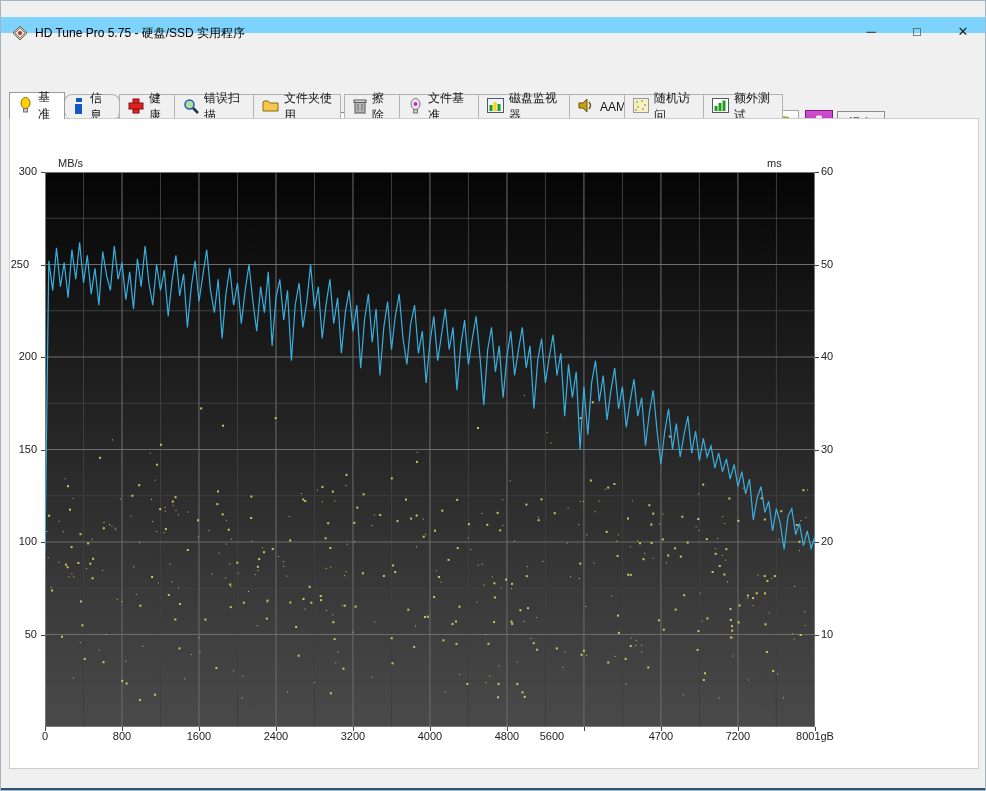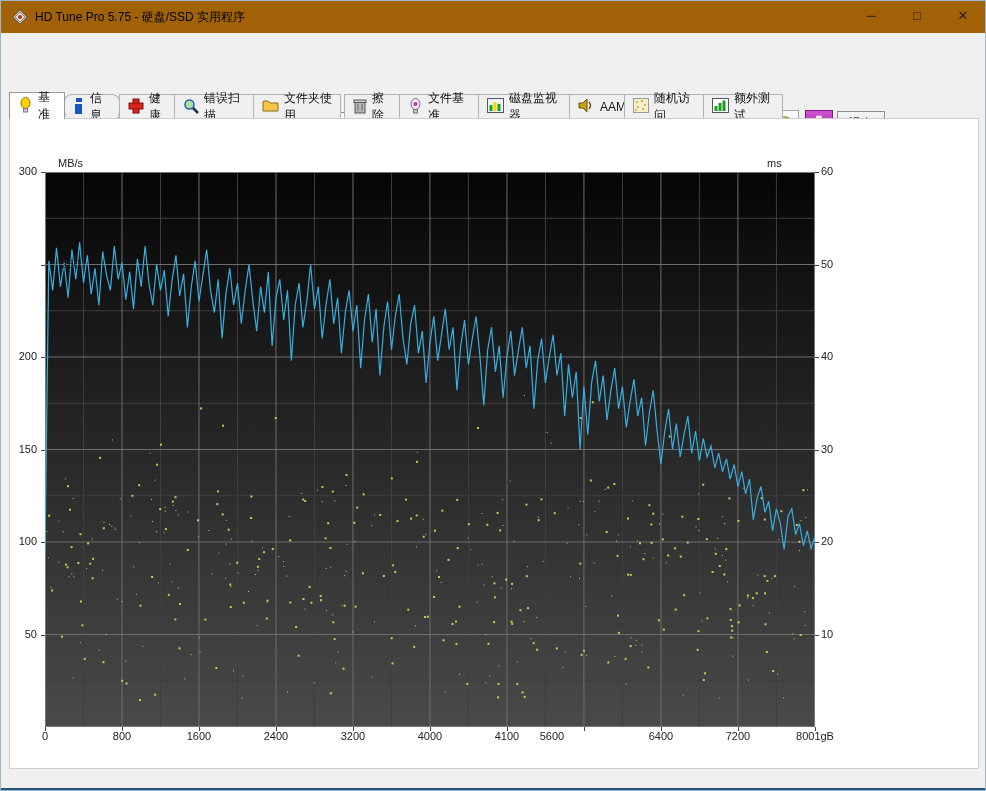--- a/index.html
+++ b/index.html
@@ -1,18 +1,18 @@
 <!DOCTYPE html>
 <html><head>
 <meta charset="utf-8">
 <style>
   html,body{margin:0;padding:0;background:#cfd8e0;font-family:"Liberation Sans","DejaVu Sans",sans-serif;}
   #win{position:relative;width:986px;height:791px;background:#f0f0f0;border:1px solid #9fb6c6;box-sizing:border-box;overflow:hidden;}
   
-  .titlebar{position:absolute;left:0;top:0;width:100%;height:32px;background:#a16207;}
+  .titlebar{position:absolute;left:0;top:16px;width:100%;height:16px;background:#7dd3fc;}
   .title-text{position:absolute;left:34px;top:8px;font-size:12px;color:#000;}
   .app-icon{position:absolute;left:11px;top:8px;width:16px;height:16px;}
   .wbtn{position:absolute;top:0;width:46px;height:32px;text-align:center;line-height:30px;font-size:13px;color:#222;}
   
   .menubar{position:absolute;left:0;top:32px;width:100%;height:21px;background:#f0f0f0;}
   .menu-item{position:absolute;top:2px;font-size:12px;color:#111;padding:2px 6px;}
   
   .toolbar{position:absolute;left:0;top:53px;width:100%;height:40px;background:#f0f0f0;}
   .combo{position:absolute;left:8px;top:58px;width:542px;height:22px;background:#fff;border:1px solid #7a8a99;box-sizing:border-box;font-family:"DejaVu Sans Mono","Liberation Mono",monospace;font-size:12px;color:#000;line-height:20px;padding-left:6px;}
   .combo .chev{position:absolute;right:6px;top:0;color:#444;font-size:11px;}
@@ -696,21 +696,21 @@
           <rect x="44.3" y="390.7" width="2" height="2"></rect>
           <rect x="309.2" y="369.1" width="1" height="1"></rect>
         </g>
         <polyline points="0.0,378.3 3.8,88.8 7.7,118.4 11.5,75.9 15.4,114.7 19.2,90.6 23.1,125.8 26.9,77.7 30.8,107.3 34.6,70.3 38.5,111.0 42.3,83.3 46.2,122.1 50.0,96.2 53.9,133.2 57.7,79.6 61.6,103.6 65.4,118.4 69.3,74.0 73.1,107.3 77.0,90.6 80.8,127.6 84.7,99.9 88.5,136.9 92.4,86.9 96.2,114.7 100.1,74.0 103.9,111.0 107.8,133.2 111.6,92.5 115.5,118.4 119.3,98.1 123.2,144.3 127.0,109.1 130.9,83.3 134.7,124.0 138.6,101.8 142.4,155.4 146.3,114.7 150.1,88.8 154.0,129.5 157.8,103.6 161.7,77.7 165.5,118.4 169.4,140.6 173.2,107.3 177.1,166.5 180.9,122.1 184.8,96.2 188.6,133.2 192.5,111.0 196.3,151.7 200.2,118.4 204.0,92.5 207.9,129.5 211.7,159.1 215.6,114.7 219.4,140.6 223.3,99.9 227.1,173.9 231.0,125.8 234.8,107.3 238.7,148.0 242.5,118.4 246.4,188.7 250.2,133.2 254.1,111.0 257.9,155.4 261.8,129.5 265.6,92.5 269.5,136.9 273.3,114.7 277.2,166.5 281.0,133.2 284.9,107.3 288.7,151.7 292.6,125.8 296.4,181.3 300.3,140.6 304.1,118.4 308.0,159.1 311.8,133.2 315.7,196.1 319.5,148.0 323.4,122.1 327.2,170.2 331.1,136.9 334.9,203.5 338.8,155.4 342.6,129.5 346.5,177.6 350.3,144.3 354.2,122.1 358.0,166.5 361.9,192.4 365.7,151.7 369.6,133.2 373.4,181.3 377.3,159.1 381.1,210.9 385.0,170.2 388.8,144.3 392.7,188.7 396.5,162.8 400.3,136.9 404.2,177.6 408.0,155.4 411.9,218.3 415.7,173.9 419.6,148.0 423.4,192.4 427.3,166.5 431.1,144.3 435.0,185.0 438.8,233.1 442.7,177.6 446.5,155.4 450.4,199.8 454.2,173.9 458.1,225.7 461.9,185.0 465.8,159.1 469.6,203.5 473.5,177.6 477.3,155.4 481.2,196.1 485.0,173.9 488.9,236.8 492.7,188.7 496.6,166.5 500.4,210.9 504.3,185.0 508.1,162.8 512.0,203.5 515.8,181.3 519.7,244.2 523.5,192.4 527.4,225.7 531.2,199.8 535.1,277.5 538.9,214.6 542.8,262.7 546.6,210.9 550.5,188.7 554.3,229.4 558.2,203.5 562.0,247.9 565.9,218.3 569.7,196.1 573.6,236.8 577.4,214.6 581.3,255.3 585.1,229.4 589.0,207.2 592.8,244.2 596.7,225.7 600.5,273.8 604.4,240.5 608.2,218.3 612.1,259.0 615.9,292.3 619.8,259.0 623.6,236.8 627.5,277.5 631.3,251.6 635.2,284.9 639.0,262.7 642.9,244.2 646.7,281.2 650.6,259.0 654.4,288.6 658.3,266.4 662.1,284.9 666.0,273.8 669.8,296.0 673.7,281.2 677.5,299.7 681.4,286.8 685.2,307.1 689.1,292.3 692.9,314.5 696.8,299.7 700.6,321.9 704.5,307.1 708.3,347.8 712.2,325.6 716.0,314.5 719.9,340.4 723.7,329.3 727.6,358.9 731.4,336.7 735.3,351.5 739.1,377.4 743.0,344.1 746.8,336.7 750.7,362.6 754.5,351.5 758.4,373.7 762.2,358.9 766.1,376.5 769.9,364.5 770.0,370.0 " fill="none" stroke="#3aaede" stroke-width="1.2"></polyline>
       </svg></div>
   <div id="axis-labels">
       <span class="axis-unit" style="left:57px;top:156px;">MB/s</span>
       <span class="axis-unit" style="left:766px;top:156px;">ms</span>
       <span class="ytick" style="left:8px;top:164px;">300</span>
       <span class="tickmark" style="left:40px;top:171px;width:4px;height:1px;"></span>
-      <span class="ytick" style="left:19px;top:257px;padding-left:32px;">250</span>
+      <span class="ytick" style="left:0;top:257px;">250</span>
       <span class="tickmark" style="left:40px;top:264px;width:4px;height:1px;"></span>
       <span class="ytick" style="left:8px;top:349px;">200</span>
       <span class="tickmark" style="left:40px;top:356px;width:4px;height:1px;"></span>
       <span class="ytick" style="left:8px;top:442px;">150</span>
       <span class="tickmark" style="left:40px;top:449px;width:4px;height:1px;"></span>
       <span class="ytick" style="left:8px;top:534px;">100</span>
       <span class="tickmark" style="left:40px;top:541px;width:4px;height:1px;"></span>
       <span class="ytick" style="left:8px;top:627px;">50</span>
       <span class="tickmark" style="left:40px;top:634px;width:4px;height:1px;"></span>
       <span class="ytick-r" style="left:820px;top:164px;">60</span>
@@ -730,25 +730,25 @@
       <span class="xtick" style="left:91px;top:729px;">800</span>
       <span class="tickmark" style="left:121px;top:726px;width:1px;height:4px;"></span>
       <span class="xtick" style="left:168px;top:729px;">1600</span>
       <span class="tickmark" style="left:198px;top:726px;width:1px;height:4px;"></span>
       <span class="xtick" style="left:245px;top:729px;">2400</span>
       <span class="tickmark" style="left:275px;top:726px;width:1px;height:4px;"></span>
       <span class="xtick" style="left:322px;top:729px;">3200</span>
       <span class="tickmark" style="left:352px;top:726px;width:1px;height:4px;"></span>
       <span class="xtick" style="left:399px;top:729px;">4000</span>
       <span class="tickmark" style="left:429px;top:726px;width:1px;height:4px;"></span>
-      <span class="xtick" style="left:476px;top:729px;">4100</span>
+      <span class="xtick" style="left:476px;top:729px;">4800</span>
       <span class="tickmark" style="left:506px;top:726px;width:1px;height:4px;"></span>
       <span class="xtick" style="left:521px;top:729px;">5600</span>
       <span class="tickmark" style="left:583px;top:726px;width:1px;height:4px;"></span>
-      <span class="xtick" style="left:630px;top:729px;">6400</span>
+      <span class="xtick" style="left:630px;top:729px;">4700</span>
       <span class="tickmark" style="left:660px;top:726px;width:1px;height:4px;"></span>
       <span class="xtick" style="left:707px;top:729px;">7200</span>
       <span class="tickmark" style="left:737px;top:726px;width:1px;height:4px;"></span>
       <span class="xtick" style="left:784px;top:729px;">8001gB</span>
       <span class="tickmark" style="left:814px;top:726px;width:1px;height:4px;"></span>
     </div>
 
   <div class="start-btn">开始</div>
   <div class="sep" style="top:190px;"></div>
 

